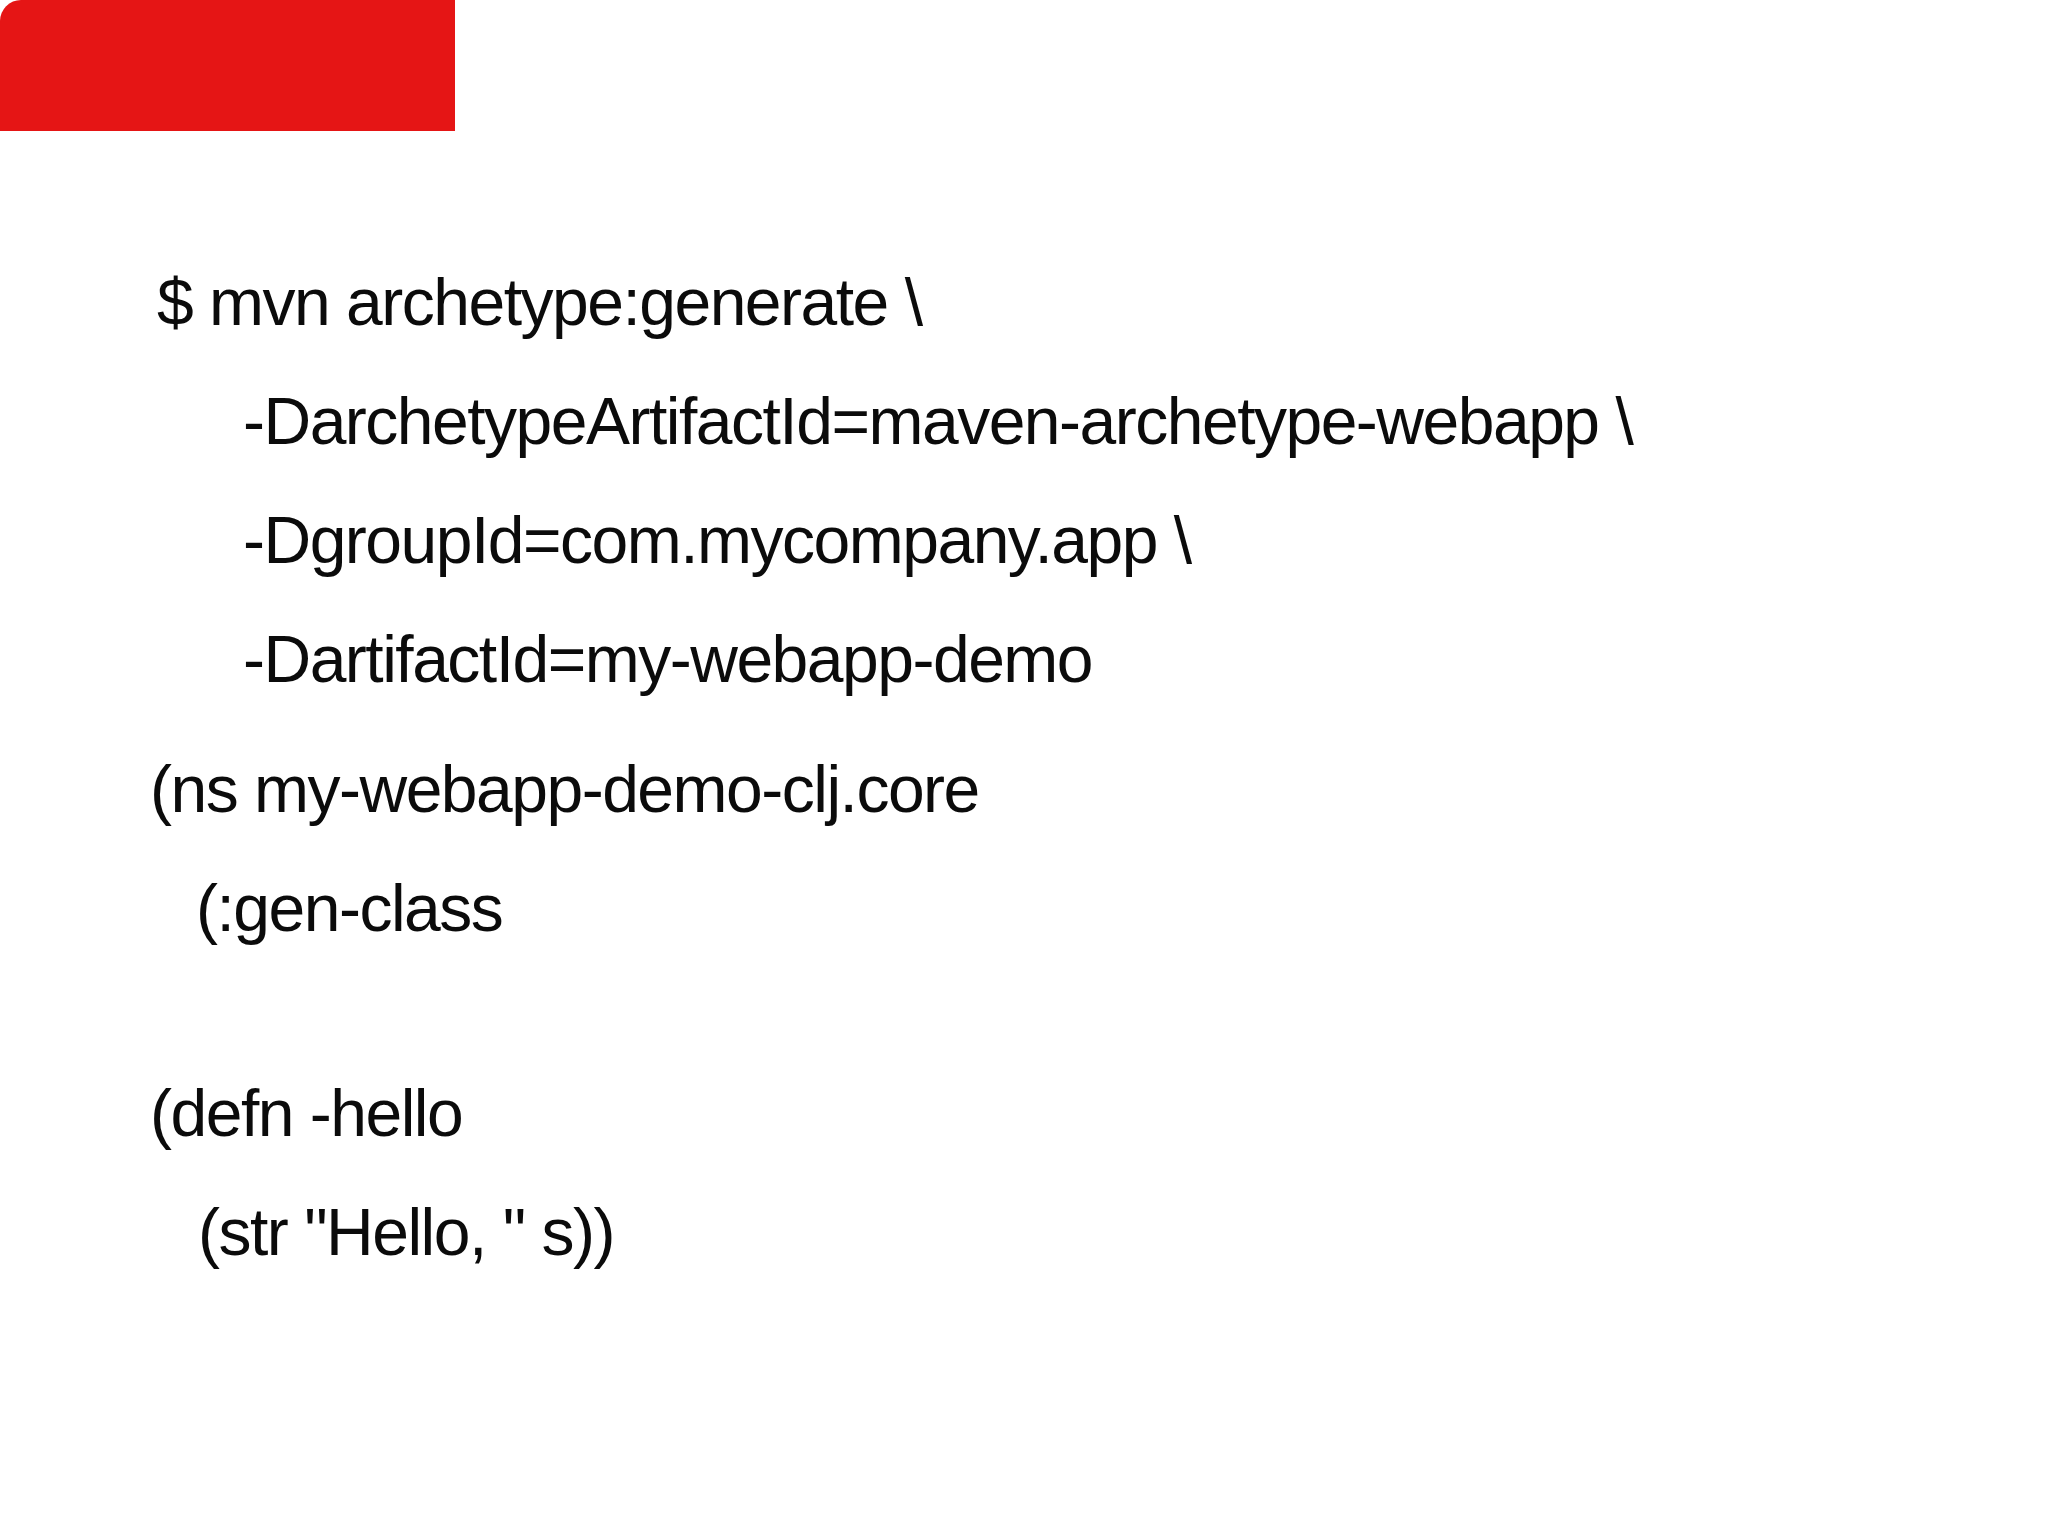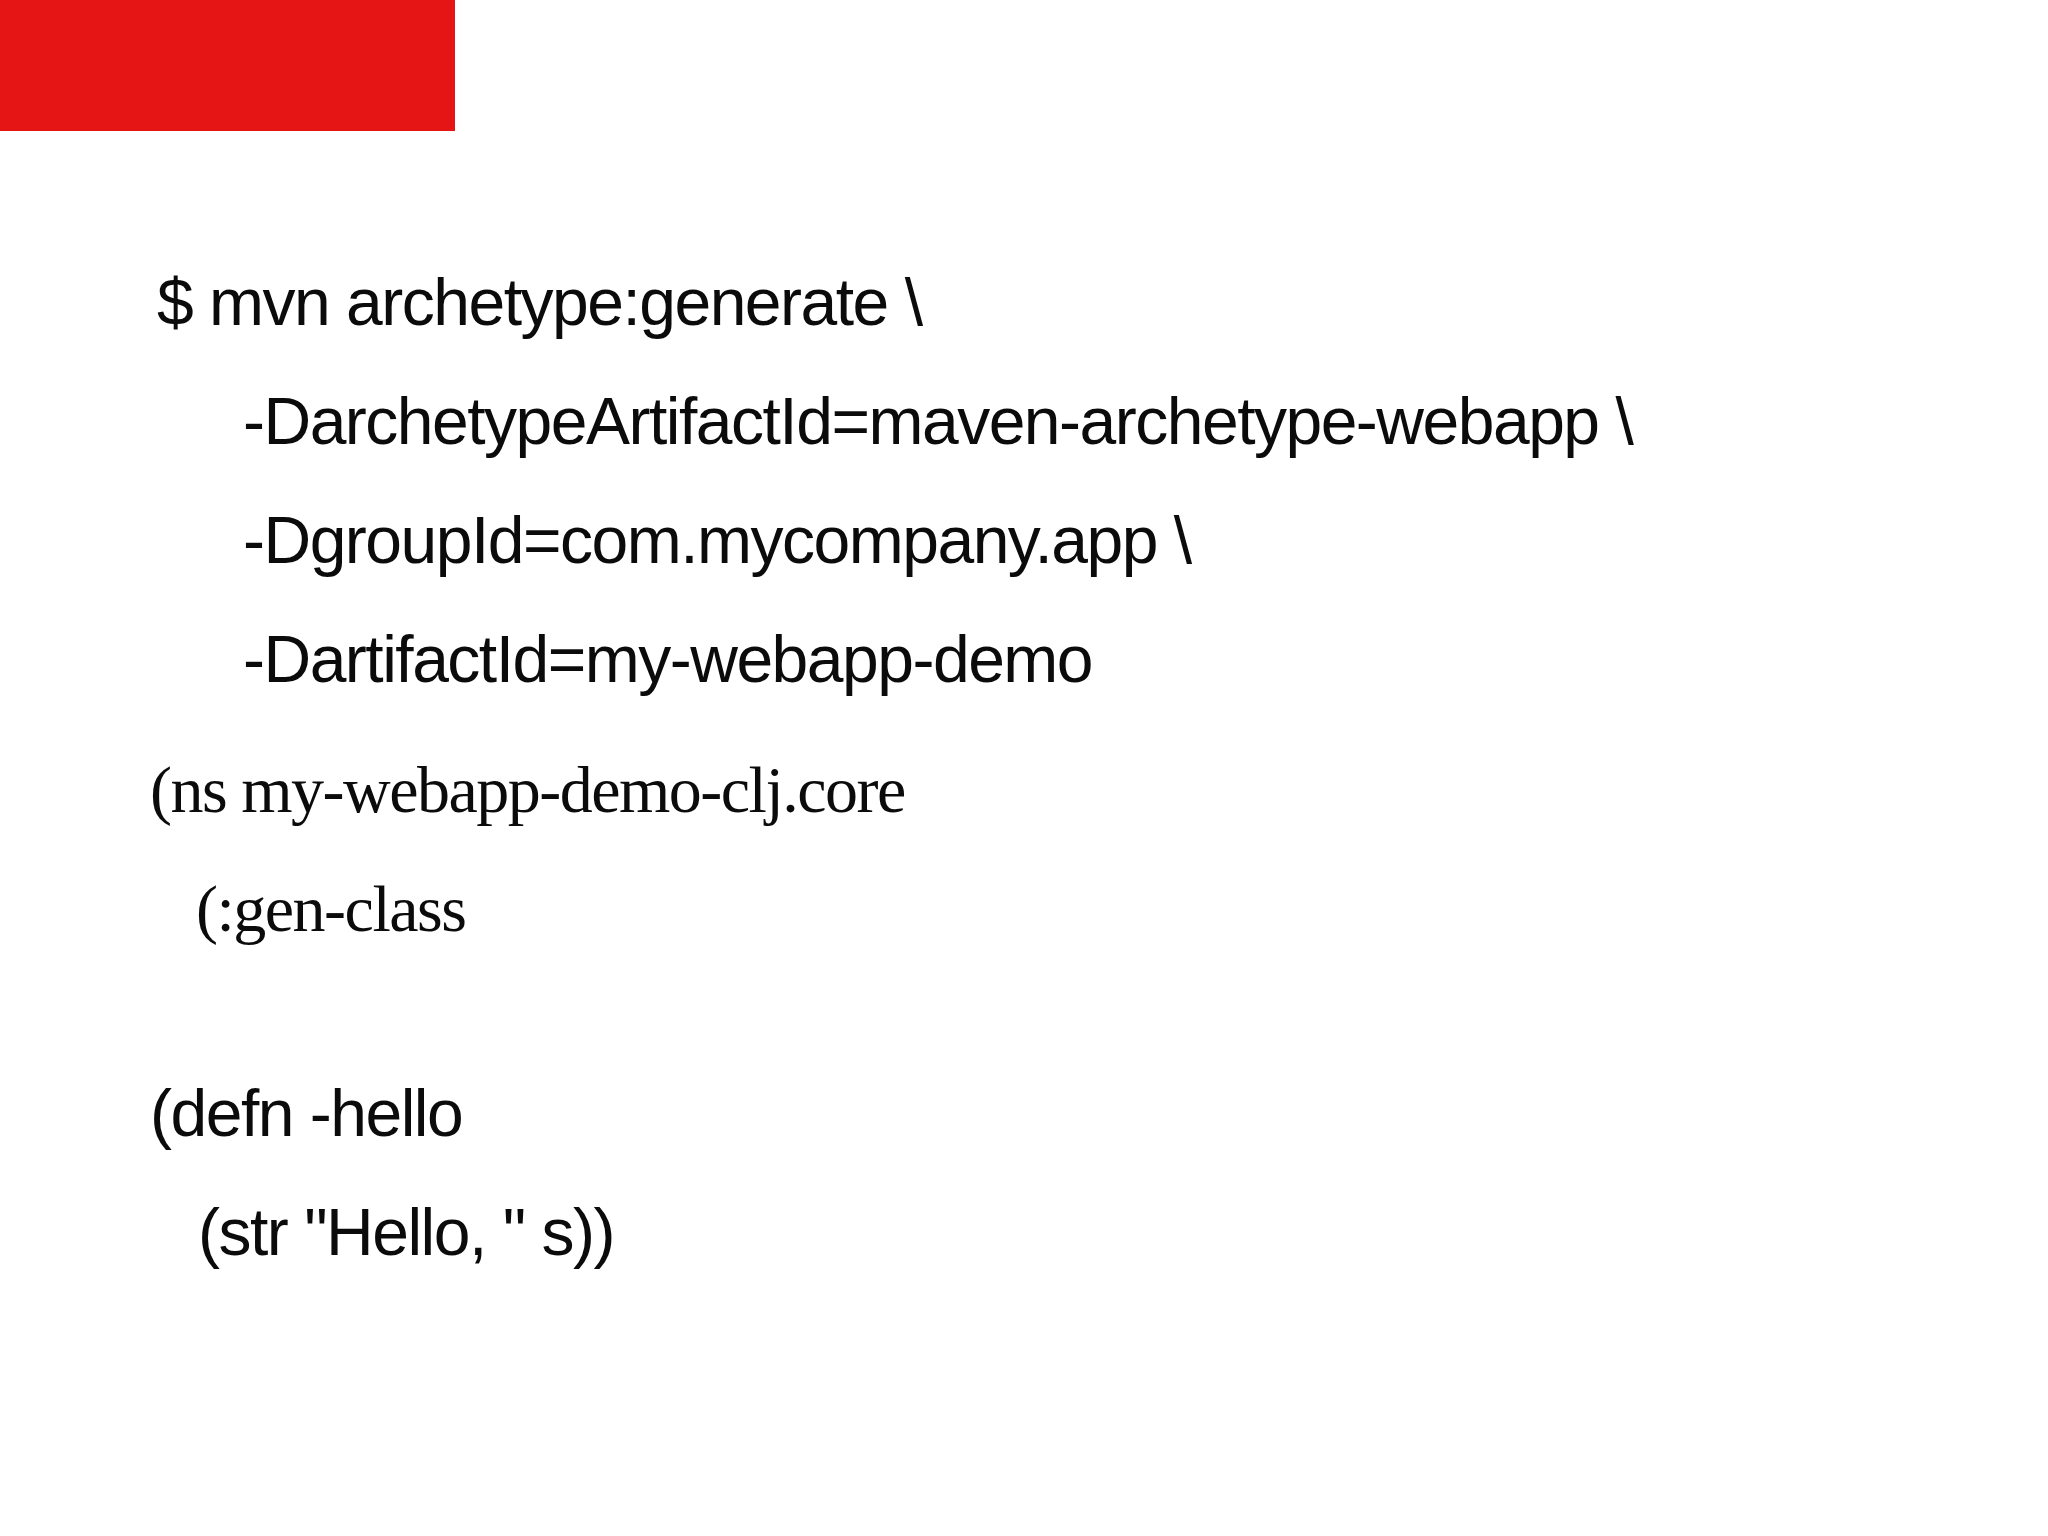--- a/index.html
+++ b/index.html
@@ -30,32 +30,32 @@
   }
   .code-line {
     font-size: 66px;
     line-height: 83px;
     letter-spacing: -1.5px;
     font-weight: 400;
     white-space: pre;
   }
   .block-mvn  { left: 157px; top: 225px; }
   .block-lein { left: 157px; top: 592px; }
-  .block-ns   { left: 150px; top: 712px; font-family: Liberation Serif, serif; }
+  .block-ns   { left: 150px; top: 712px; }
   .block-defn { left: 150px; top: 1036px; }
 
   .ind-86 { padding-left: 86px; }
   .ind-46 { padding-left: 46px; }
   .ind-64 { padding-left: 64px; }
   .ind-48 { padding-left: 48px; }
 </style>
 </head>
 <body>
 
-<div class="slide" style="background: rgb(255, 255, 255); color: rgb(11, 11, 11);">
+<div class="slide" style="background: rgb(255, 255, 255); color: rgb(11, 11, 11); border-radius: 21px;">
 
   <div class="red-bar" style="background: rgb(229, 21, 21);"></div>
 
   <div class="code-block block-mvn">
     <div class="code-line">$ mvn archetype:generate \</div>
     <div class="code-line ind-86">-DarchetypeArtifactId=maven-archetype-webapp \</div>
     <div class="code-line ind-86">-DgroupId=com.mycompany.app \</div>
     <div class="code-line ind-86">-DartifactId=my-webapp-demo</div>
   </div>
 

